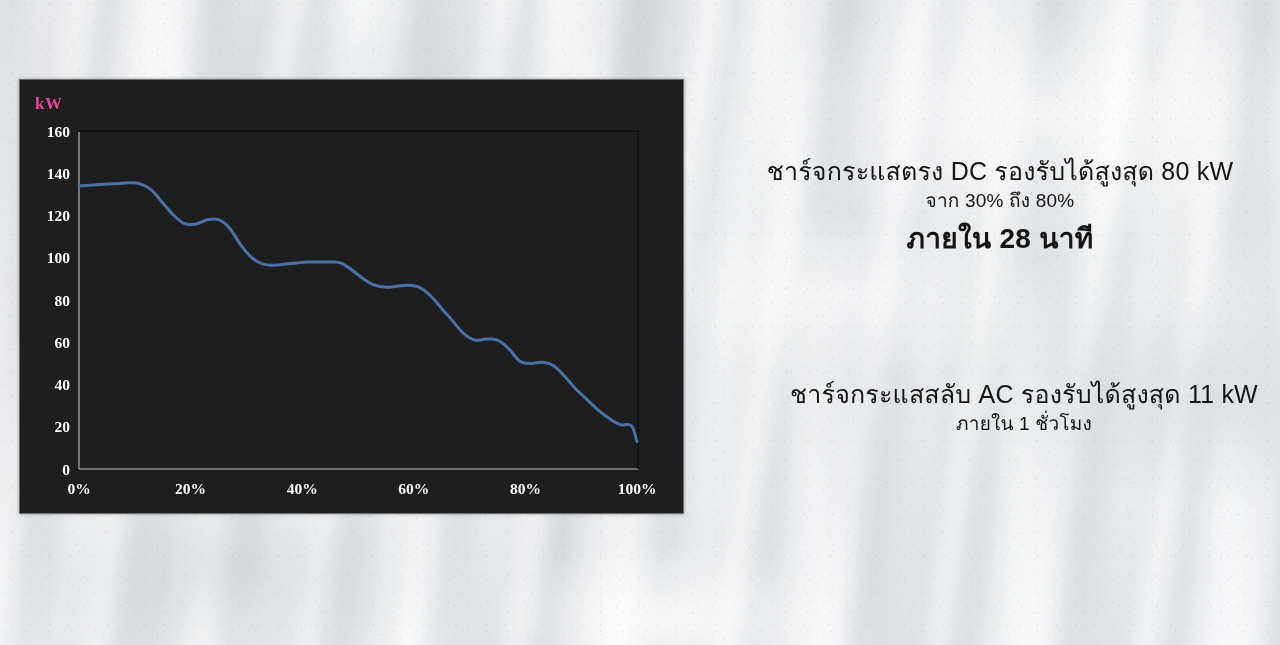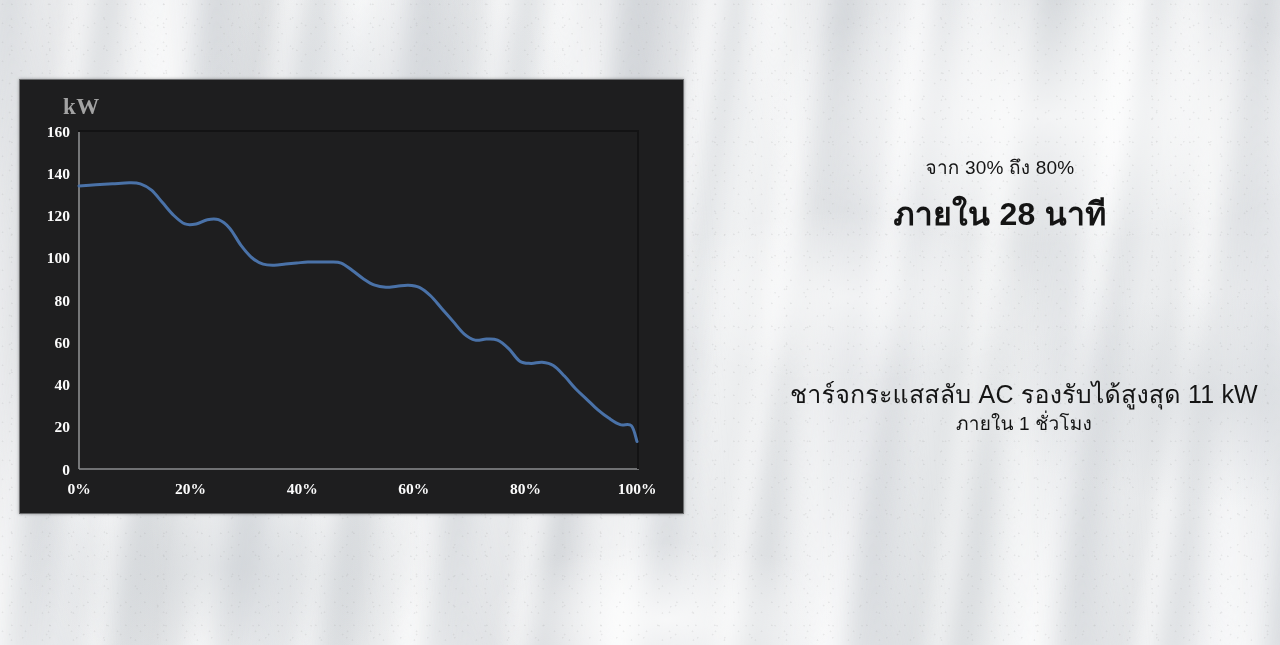--- a/index.html
+++ b/index.html
@@ -93,24 +93,23 @@
     box-sizing: border-box;
     box-shadow: 0 0 3px rgba(0,0,0,0.35);
   }
 
   #chart-unit {
     position: absolute;
     left: 15px;
     top: 14px;
     font-family: "Liberation Serif", serif;
     font-weight: bold;
-    font-size: 23px;
-    color: #a3a3a3;
+    font-size: 17px;
+    color: #ec4899;
     letter-spacing: 0.5px;
-    margin-left: 28px;
   }
 
   #plot-svg {
     position: absolute;
     left: 0;
     top: 0;
     width: 665px;
     height: 435px;
   }
 
@@ -152,25 +151,25 @@
     white-space: nowrap;
   }
   .line-2 {
     font-size: 19px;
     line-height: 1.34;
     font-weight: 400;
     letter-spacing: 0.2px;
     white-space: nowrap;
   }
   .line-3 {
-    font-size: 32px;
+    font-size: 28px;
     line-height: 1.30;
     font-weight: bold;
     letter-spacing: 0.3px;
-    margin-top: 14px;
+    margin-top: 8px;
     white-space: nowrap;
   }
 </style>
 </head>
 <body>
 
 <div id="root">
 
   <div class="bg-base"></div>
   <div class="bg-bands"></div>
@@ -204,20 +203,21 @@
         </g>
       <line id="y-axis-line" stroke="#8d8e90" stroke-width="1.6" x1="59" y1="51" x2="59" y2="389"></line>
       <line id="x-axis-line" stroke="#8d8e90" stroke-width="1.6" x1="59" y1="389" x2="619" y2="389"></line>
       <line id="plot-top-line" stroke="#131314" stroke-width="2" x1="58" y1="51" x2="619" y2="51"></line>
       <line id="plot-right-line" stroke="#131314" stroke-width="2" x1="618" y1="51" x2="618" y2="389"></line>
       <path id="series-path" fill="none" stroke-width="3" stroke-linecap="round" stroke-linejoin="round" d="M 59.00 105.93 C 61.79 105.75, 70.16 105.22, 75.74 104.87 C 81.32 104.52, 86.90 104.16, 92.48 103.81 C 98.06 103.46, 104.57 102.76, 109.22 102.76 C 113.87 102.76, 116.66 102.58, 120.38 103.81 C 124.10 105.04, 127.82 106.98, 131.54 110.15 C 135.26 113.32, 138.98 118.60, 142.70 122.82 C 146.42 127.05, 150.14 131.98, 153.86 135.50 C 157.58 139.02, 161.30 142.54, 165.02 143.95 C 168.74 145.36, 172.46 144.65, 176.18 143.95 C 179.90 143.25, 183.62 140.43, 187.34 139.72 C 191.06 139.02, 194.78 138.32, 198.50 139.72 C 202.22 141.13, 205.94 143.95, 209.66 148.17 C 213.38 152.40, 217.10 160.15, 220.82 165.08 C 224.54 170.00, 228.26 174.58, 231.98 177.75 C 235.70 180.92, 239.42 182.86, 243.14 184.09 C 246.86 185.32, 250.58 185.14, 254.30 185.14 C 258.02 185.14, 261.74 184.44, 265.46 184.09 C 269.18 183.74, 272.90 183.38, 276.62 183.03 C 280.34 182.68, 284.06 182.15, 287.78 181.97 C 291.50 181.80, 295.22 181.97, 298.94 181.97 C 302.66 181.97, 306.38 181.80, 310.10 181.97 C 313.82 182.15, 317.54 181.62, 321.26 183.03 C 324.98 184.44, 328.70 187.78, 332.42 190.42 C 336.14 193.07, 339.86 196.41, 343.58 198.88 C 347.30 201.34, 351.02 203.80, 354.74 205.21 C 358.46 206.62, 362.18 207.15, 365.90 207.33 C 369.62 207.50, 373.34 206.62, 377.06 206.27 C 380.78 205.92, 384.50 205.04, 388.22 205.21 C 391.94 205.39, 395.66 205.56, 399.38 207.33 C 403.10 209.09, 406.82 212.25, 410.54 215.78 C 414.26 219.30, 417.98 224.23, 421.70 228.45 C 425.42 232.68, 429.14 236.90, 432.86 241.13 C 436.58 245.35, 440.30 250.63, 444.02 253.80 C 447.74 256.97, 451.46 259.26, 455.18 260.14 C 458.90 261.02, 462.62 259.08, 466.34 259.08 C 470.06 259.08, 473.78 258.55, 477.50 260.14 C 481.22 261.72, 484.94 265.07, 488.66 268.59 C 492.38 272.11, 496.10 278.80, 499.82 281.26 C 503.54 283.73, 507.26 283.20, 510.98 283.38 C 514.70 283.55, 518.42 281.97, 522.14 282.32 C 525.86 282.67, 529.58 283.20, 533.30 285.49 C 537.02 287.78, 540.74 292.18, 544.46 296.05 C 548.18 299.92, 551.90 304.85, 555.62 308.73 C 559.34 312.60, 563.06 315.77, 566.78 319.29 C 570.50 322.81, 574.22 326.68, 577.94 329.85 C 581.66 333.02, 585.38 335.84, 589.10 338.30 C 592.82 340.76, 596.54 343.41, 600.26 344.64 C 603.98 345.87, 608.63 342.88, 611.42 345.69 C 614.21 348.51, 616.07 358.90, 617.00 361.54" stroke="#4a72a8"></path>
     </svg>
   </div>
 
   <div id="dc-block" class="text-block">
+    <div class="line-1">ชาร์จกระแสตรง DC รองรับได้สูงสุด 80 kW</div>
     <div class="line-2">จาก 30% ถึง 80%</div>
     <div class="line-3">ภายใน 28 นาที</div>
   </div>
 
   <div id="ac-block" class="text-block">
     <div class="line-1">ชาร์จกระแสสลับ AC รองรับได้สูงสุด 11 kW</div>
     <div class="line-2">ภายใน 1 ชั่วโมง</div>
   </div>
 
 </div>

